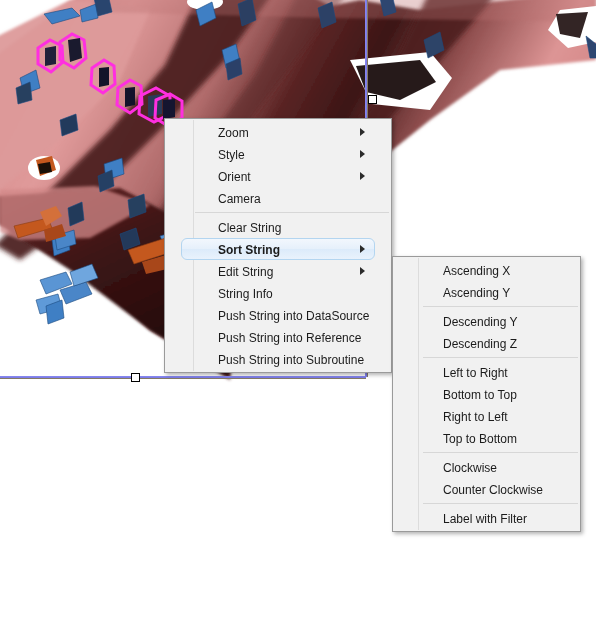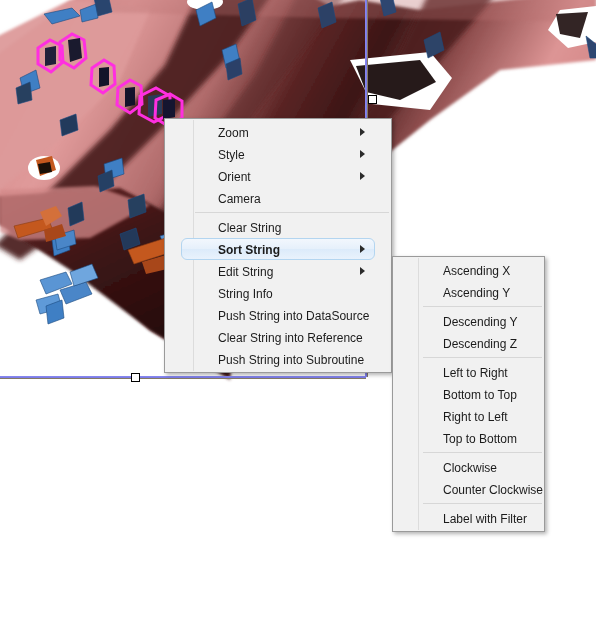--- a/index.html
+++ b/index.html
@@ -103,21 +103,21 @@
     border-bottom: 4px solid transparent;
     border-left: 5px solid #2b2b2b;
   }
   .menu-sep {
     height: 1px;
     margin: 3px 2px 3px 30px;
     background: #d7d7d7;
   }
 
   #menu-main  { left: 164px; top: 118px; width: 228px; }
-  #menu-sub   { left: 392px; top: 256px; width: 153px; }
+  #menu-sub   { left: 392px; top: 256px; width: 189px; }
   #menu-sub .menu-item { padding-left: 33px; }
   #menu-sub .menu-gutter { width: 24px; }
 </style>
 </head>
 <body>
 
 <div id="viewport">
 
   <svg id="surface-svg" width="596" height="618">
     <defs>
@@ -320,21 +320,21 @@
       <span class="label">Edit String</span>
       <span class="arrow"></span>
     </div>
     <div class="menu-item">
       <span class="label">String Info</span>
     </div>
     <div class="menu-item">
       <span class="label">Push String into DataSource</span>
     </div>
     <div class="menu-item">
-      <span class="label">Clear String into Reference</span>
+      <span class="label">Push String into Reference</span>
     </div>
     <div class="menu-item">
       <span class="label">Push String into Subroutine</span>
     </div>
   </div>
 </div>
 
 <div id="menu-sub" class="menu">
   <div class="menu-gutter"></div>
   <div class="menu-items">

